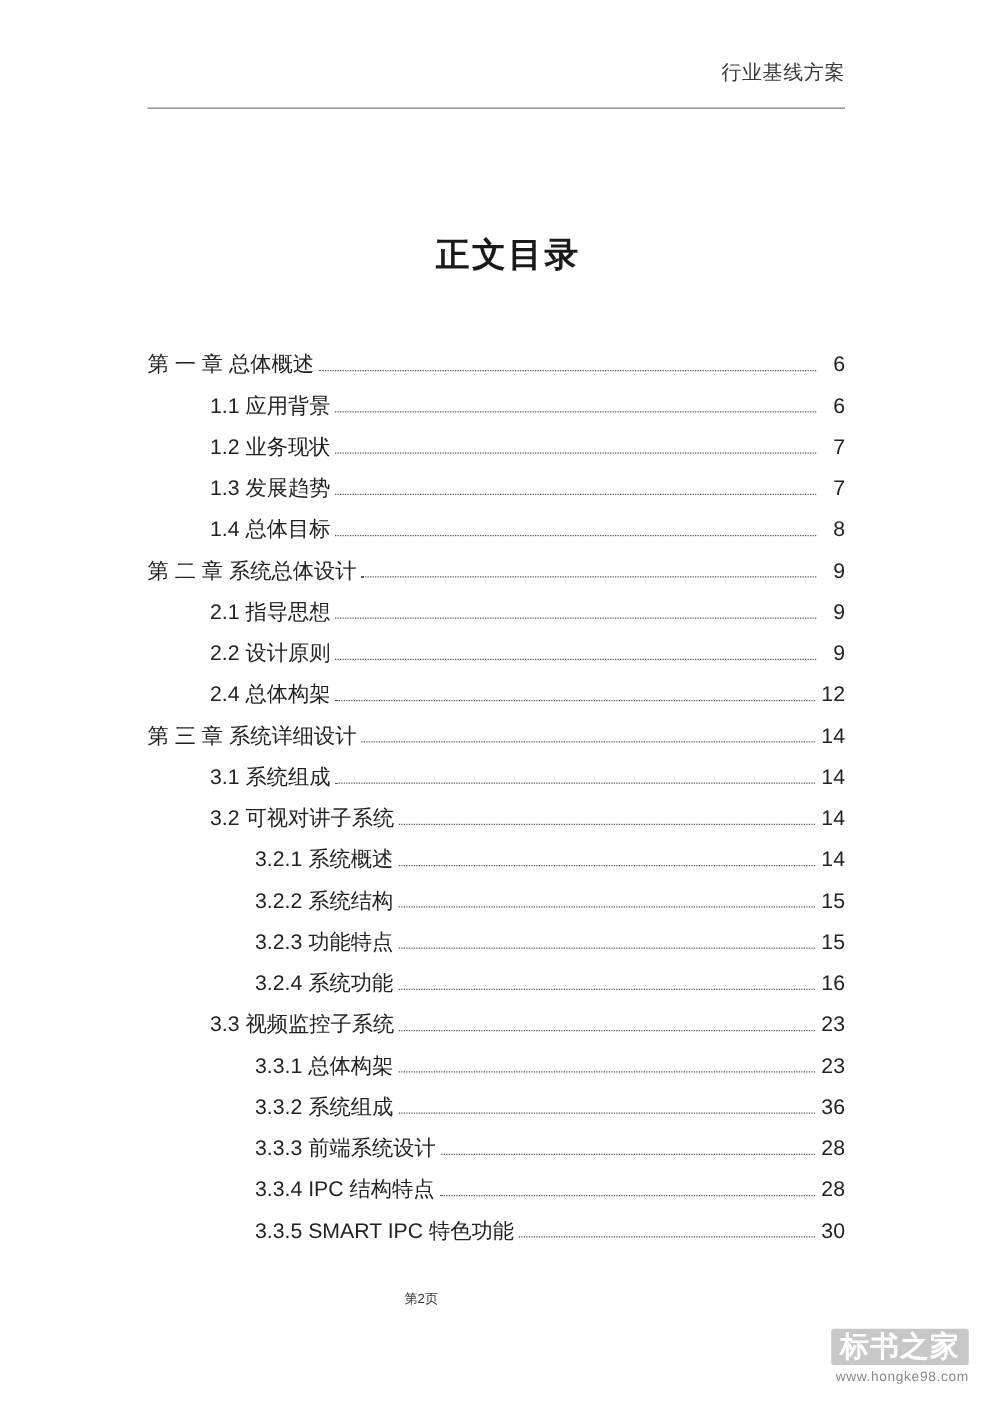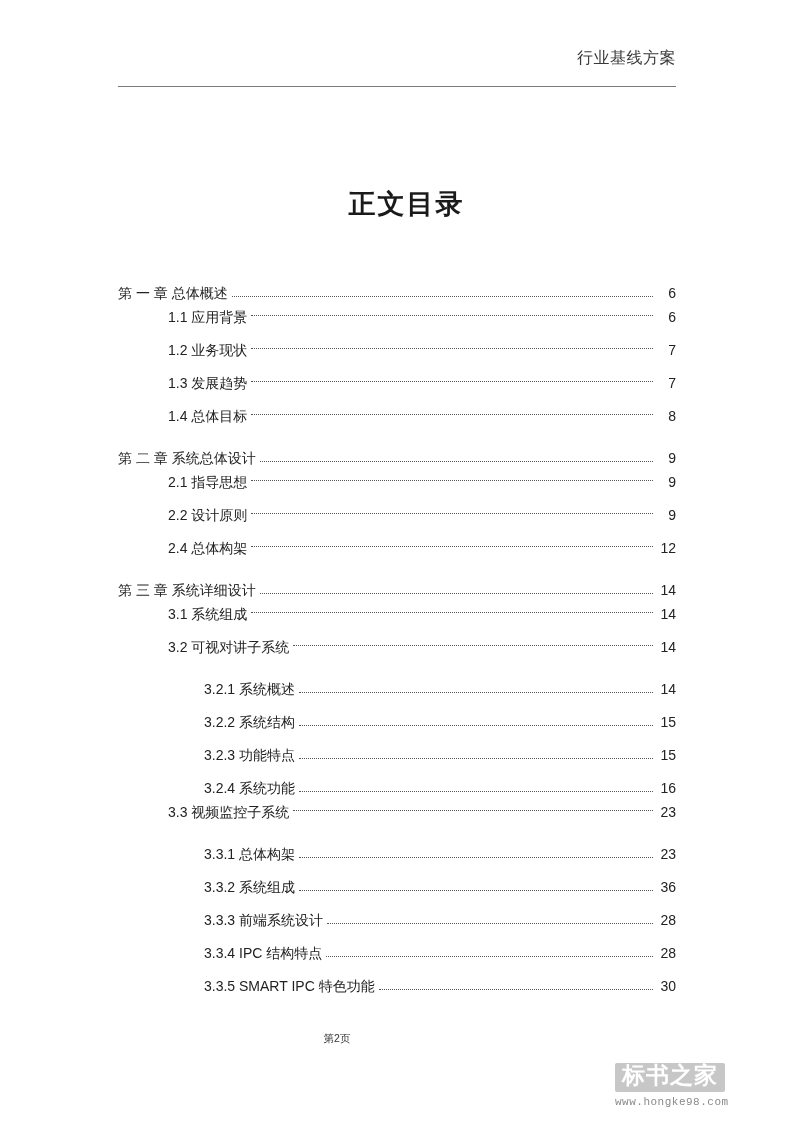--- a/index.html
+++ b/index.html
@@ -53,21 +53,21 @@
   
   .toc {
     position: absolute;
     top: 267px;
     left: 118px;
     width: 558px;
   }
   .toc-row {
     display: flex;
     align-items: flex-end;
-    font-size: 14px;
+    font-size: 17px;
     color: #222222;
     line-height: 1;
     height: 33px;
   }
   .toc-row .label {
     white-space: nowrap;
     padding-right: 4px;
   }
   .toc-row .leader {
     flex: 1 1 auto;
@@ -76,40 +76,40 @@
     min-width: 10px;
     height: 1px;
   }
   .toc-row .page-no {
     white-space: nowrap;
     padding-left: 5px;
     text-align: right;
     min-width: 18px;
   }
   .lvl-1 { padding-left: 0px; }
-  .lvl-2 { padding-left: 50px; align-items: center; }
+  .lvl-2 { padding-left: 50px; }
   .lvl-3 { padding-left: 86px; }
 
   
   .footer {
     position: absolute;
     top: 1032px;
     left: 0;
     width: 674px;
     text-align: center;
     font-size: 10.5px;
     color: #333333;
   }
   
   .watermark {
     position: absolute;
     right: 18px;
     bottom: 14px;
     width: 160px;
-    font-family: Liberation Mono, monospace;
+    text-align: right;
   }
   .wm-logo {
     display: inline-block;
     background: #c7c7c7;
     color: #ffffff;
     font-size: 23px;
     font-weight: bold;
     letter-spacing: 1px;
     padding: 2px 7px 3px 7px;
     line-height: 1.05;

